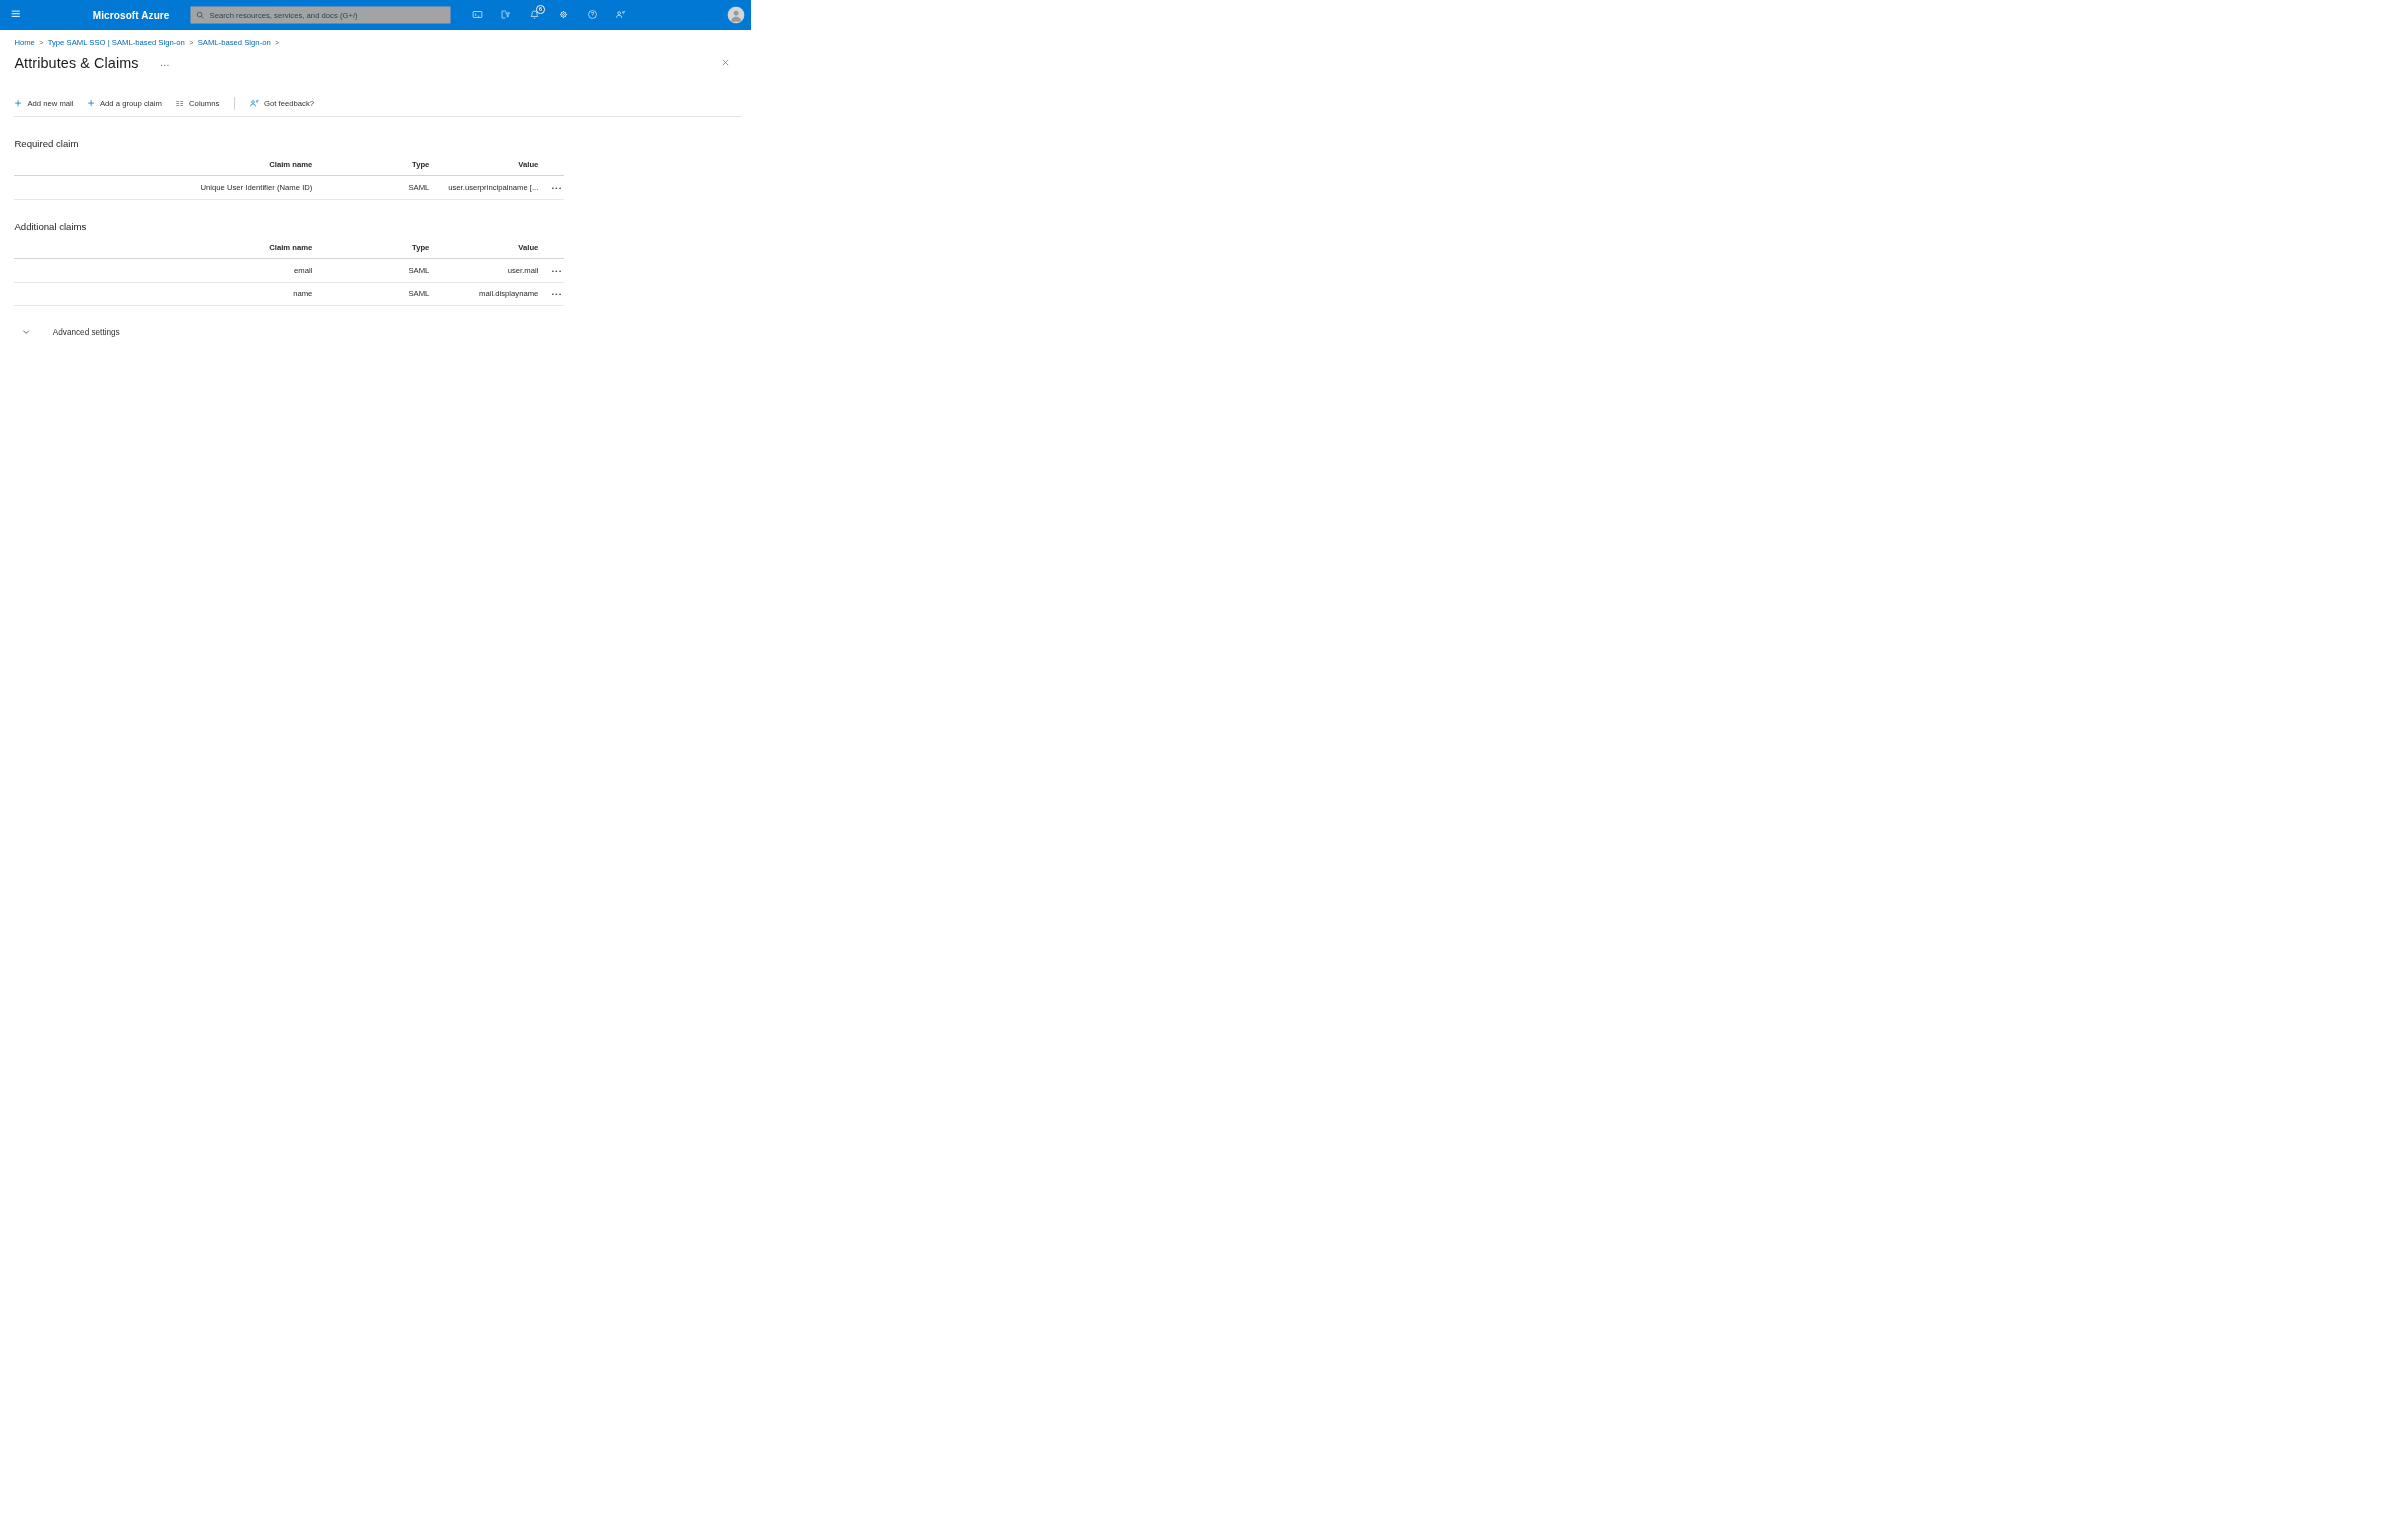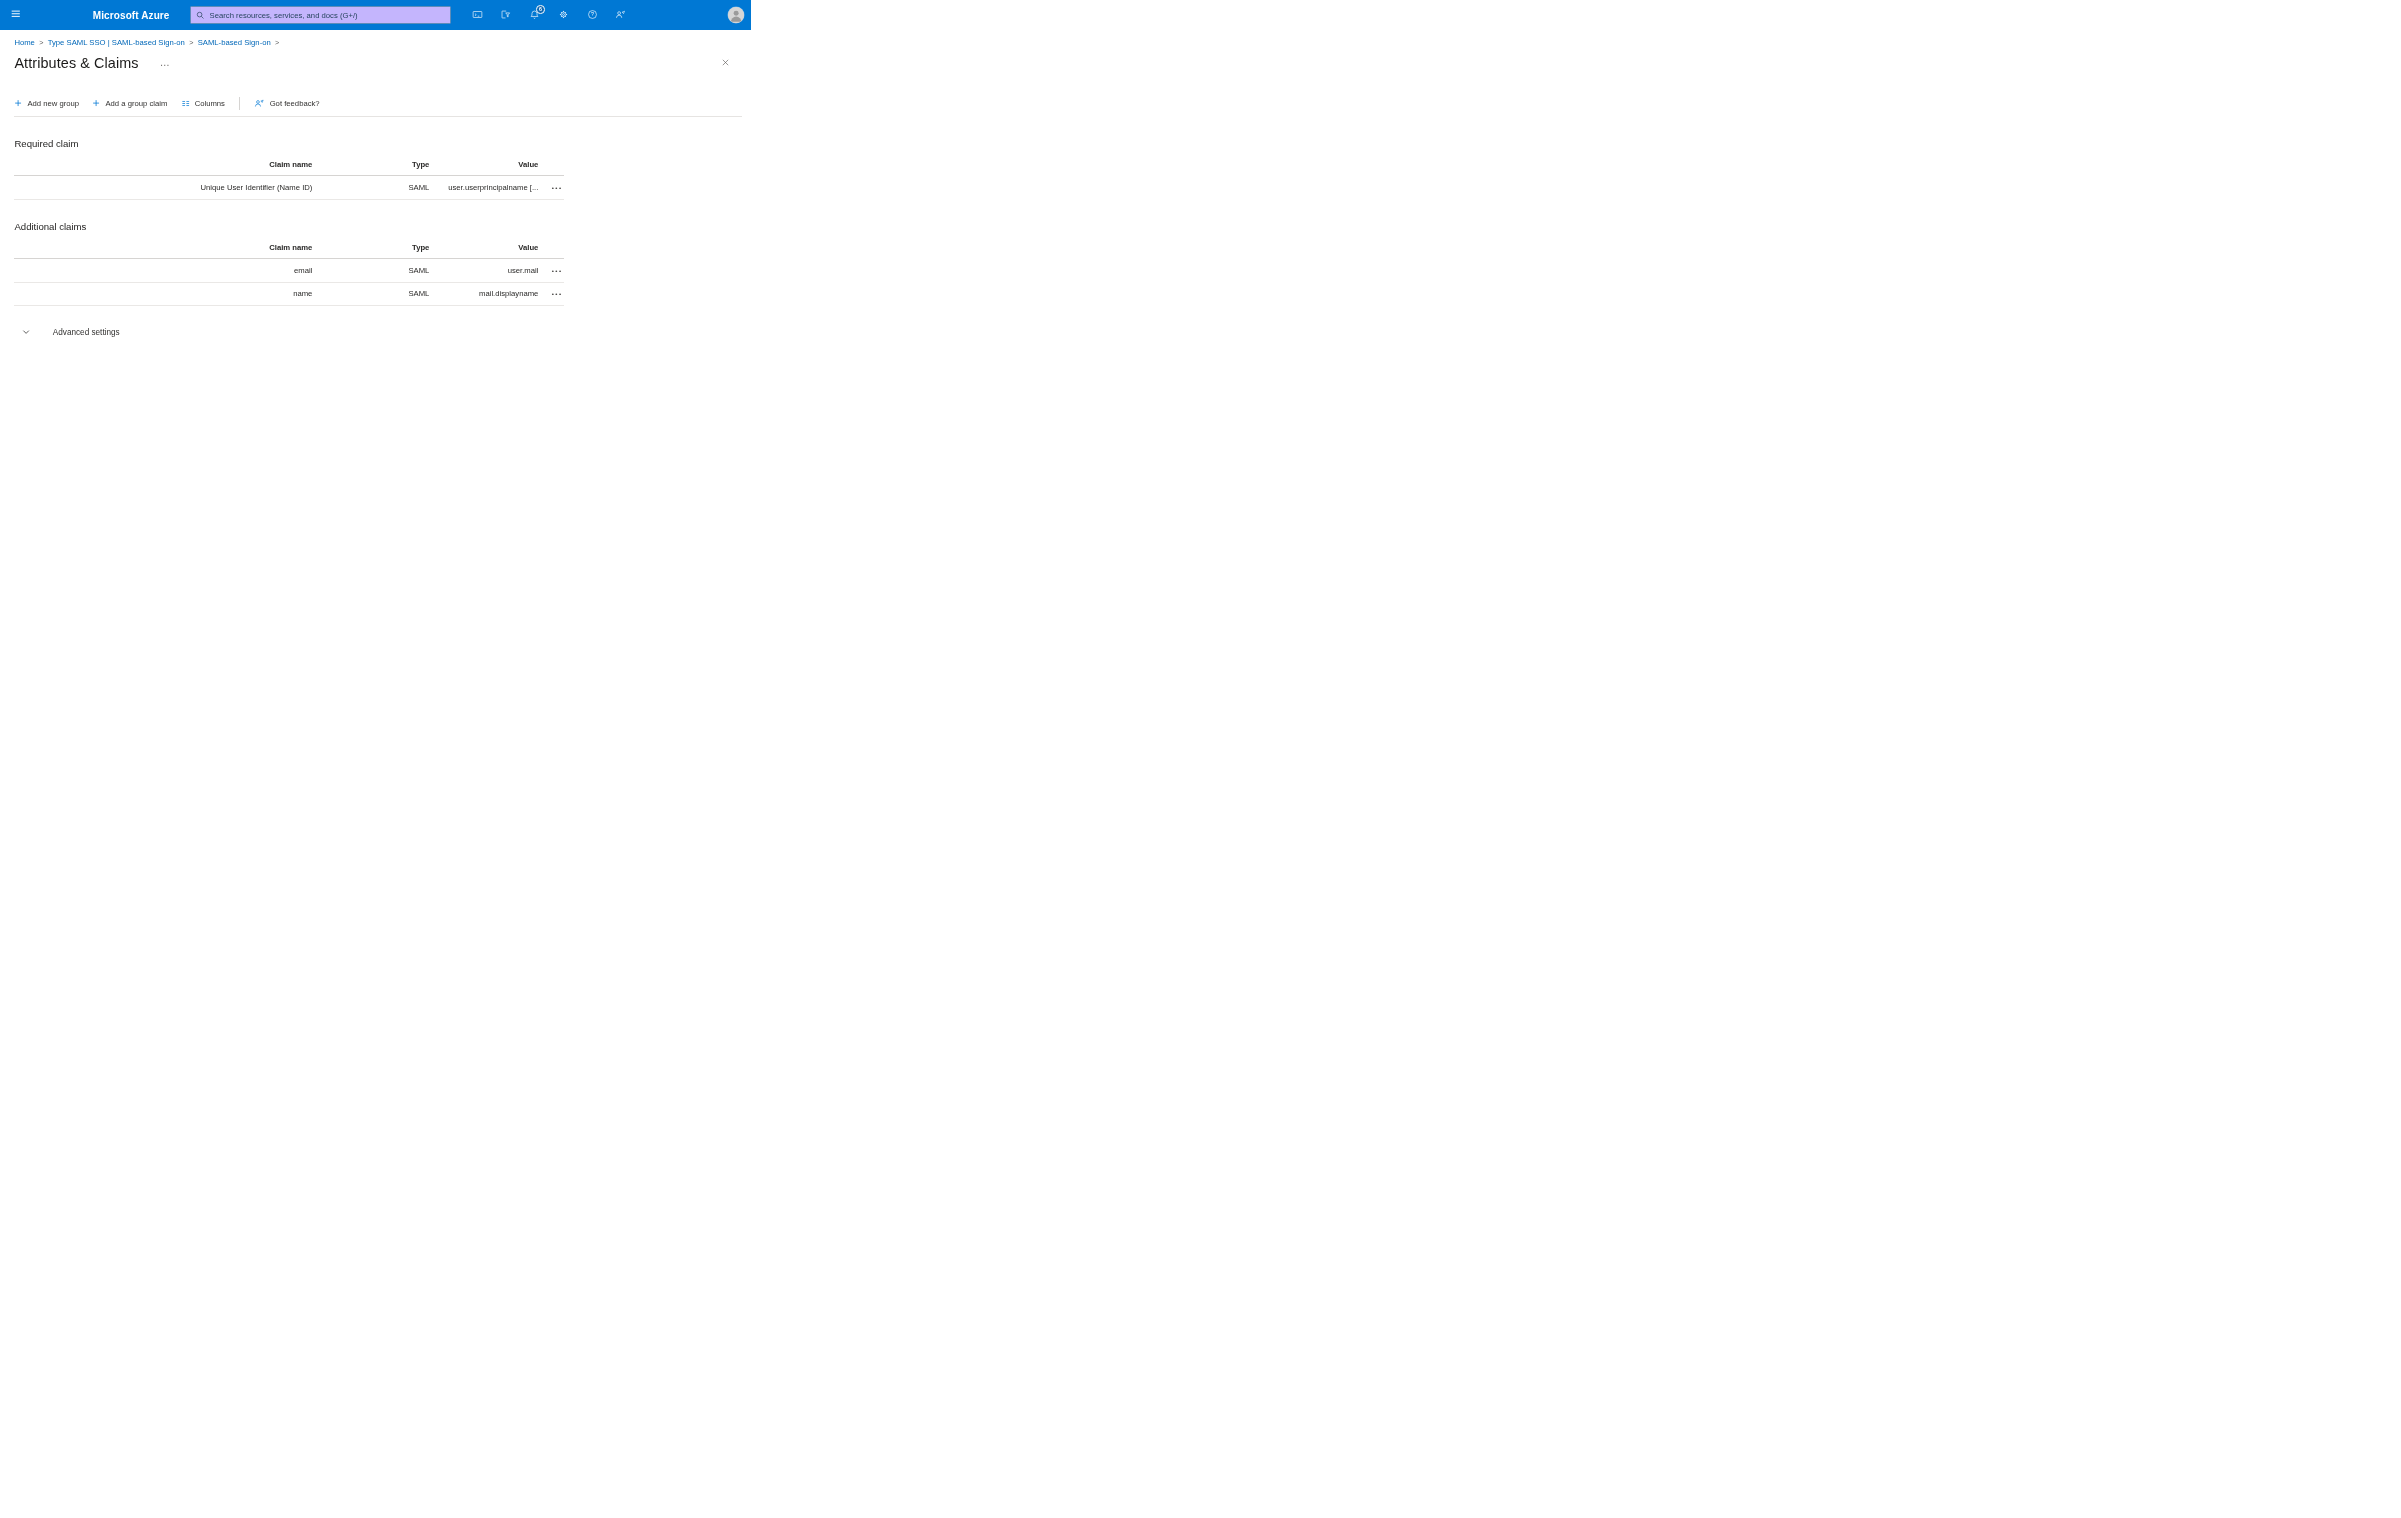--- a/index.html
+++ b/index.html
@@ -3,21 +3,21 @@
 <meta charset="utf-8">
 <style>
   * { margin:0; padding:0; box-sizing:border-box; font-family:"Liberation Sans", sans-serif; }
   html,body { background:#ffffff; }
   .app { width:751px; height:380px; background:#ffffff; color:#323130; position:relative; overflow:hidden; }
 
   
   .topbar { height:30px; background:#0078d4; display:flex; align-items:center; padding:0 6.7px 0 4.8px; }
   .icon-btn { background:none; border:none; width:21px; height:21px; display:flex; align-items:center; justify-content:center; cursor:pointer; position:relative; flex:0 0 auto; }
   .brand { color:#ffffff; font-size:10px; font-weight:700; margin-left:20px; letter-spacing:0.1px; white-space:nowrap; cursor:pointer;padding-left:47px; }
-  .search-box { margin-left:20px; width:261px; height:18px; background:#c4b5fd; border:0.5px solid #5d8cb9; border-radius:1.4px; display:flex; align-items:center; padding:0 5.8px; gap:4.3px; }
+  .search-box { margin-left:20px; width:261px; height:18px; background:#a3a3a3; border:0.5px solid #5d8cb9; border-radius:1.4px; display:flex; align-items:center; padding:0 5.8px; gap:4.3px; }
   .search-box input { flex:1; background:transparent; border:none; outline:none; font-size:7.7px; color:#12324e; }
   .search-box input::placeholder { color:#27455f; opacity:1; }
   .top-icons { display:flex; align-items:center; margin-left:16.3px; gap:7.7px; }
   .badge { position:absolute; top:0.5px; right:0.5px; min-width:8.6px; height:8.6px; border-radius:50%; background:#0f69b4; border:0.7px solid #ffffff; color:#ffffff; font-size:5.3px; font-weight:700; display:flex; align-items:center; justify-content:center; }
   .avatar { margin-left:auto; width:16.3px; height:16.3px; border-radius:50%; overflow:hidden; border:none; padding:0; cursor:pointer; background:#d6d6d6; box-shadow:0 0 0 0.5px rgba(255,255,255,.45); }
 
   
   .breadcrumb { padding:8.2px 14.4px 0 14.4px; font-size:7.7px; display:flex; align-items:flex-end; gap:4.3px; white-space:nowrap; }
   .crumb { color:#0067b8; text-decoration:none; cursor:pointer; }
   .crumb-sep { color:#616161; font-size:7.2px; }
@@ -163,21 +163,21 @@
     </button>
   </div>
 
   <div class="toolbar">
     <button class="cmd">
       <span style="display:flex;">
         <svg width="8.2" height="8.2" viewBox="0 0 18 18">
             <path d="M9 2.5v13M2.5 9h13" stroke="#0078d4" stroke-width="1.7" fill="none"></path>
           </svg>
       </span>
-      <span>Add new group</span>
+      <span>Add new mail</span>
     </button>
     <button class="cmd">
       <span style="display:flex;">
         <svg width="8.2" height="8.2" viewBox="0 0 18 18">
             <path d="M9 2.5v13M2.5 9h13" stroke="#0078d4" stroke-width="1.7" fill="none"></path>
           </svg>
       </span>
       <span>Add a group claim</span>
     </button>
     <button class="cmd">

